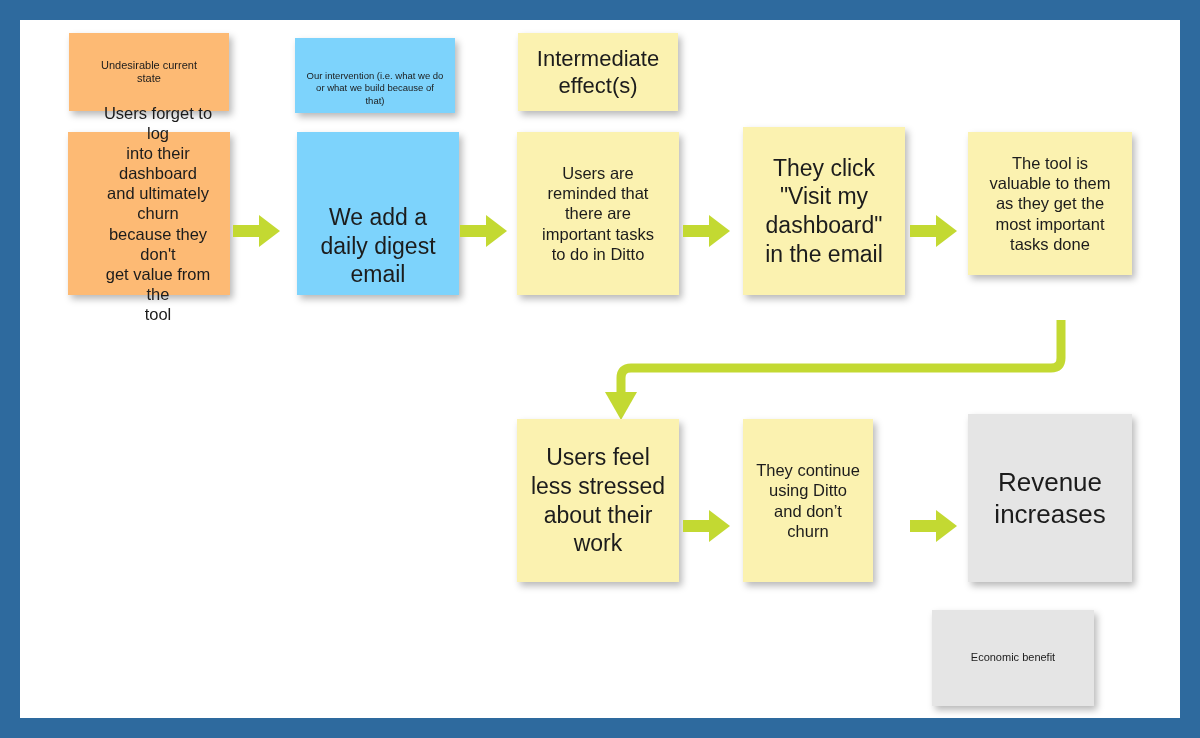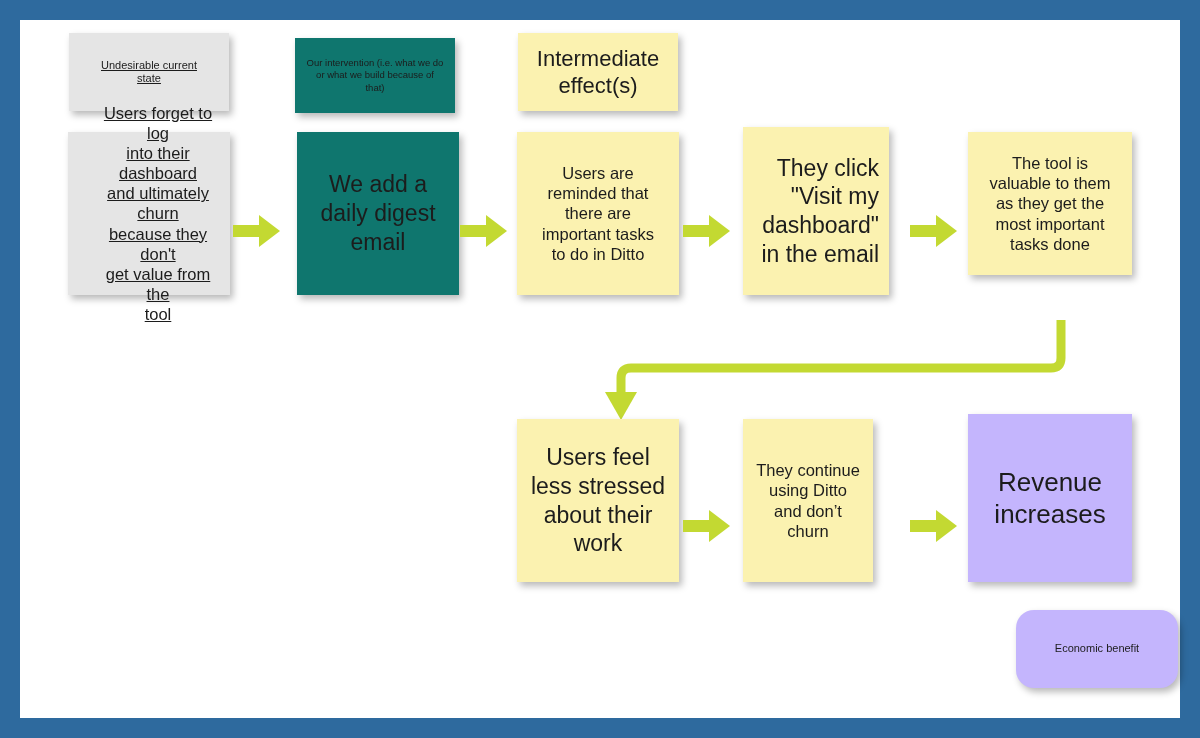--- a/index.html
+++ b/index.html
@@ -42,24 +42,24 @@
     line-height: 1.22;
     box-shadow: 3px 4px 7px rgba(0,0,0,0.28);
     padding: 6px 10px;
     word-wrap: break-word;
   }
   .note .txt {
     display: block;
     width: 100%;
     white-space: pre-line;
   }
-  .pink   { background: #e5e5e5; text-decoration: underline; }
-  .blue   { background: #0f766e; }
+  .pink   { background: #fdba74; }
+  .blue   { background: #7dd3fc; align-items: flex-end; }
   .yellow { background: #fbf2b0; }
-  .green  { background: #c4b5fd; }
+  .green  { background: #e5e5e5; }
 
   
   .legend-note { font-size: 11px; }
   .legend-note.small-cap { font-size: 9.5px; line-height: 1.3; }
   .legend-note.big-cap   { font-size: 22px; line-height: 1.25; }
 
   .body-note   { font-size: 16.5px; }
   .body-note.lg  { font-size: 23px; line-height: 1.25; }
   .body-note.xl  { font-size: 26px; line-height: 1.25; }
 
@@ -135,21 +135,21 @@
 important tasks
 to do in Ditto</span>
     </div>
 
     <div class="arrow" style="left:663px; top:194px;">
       <svg width="48" height="34" viewBox="0 0 48 34">
         <path d="M0 11 L26 11 L26 1 L47 17 L26 33 L26 23 L0 23 Z" fill="#c3d932"></path>
       </svg>
     </div>
 
-    <div class="note yellow body-note lg" style="left:723px; top:107px; width:146px; height:168px;text-align:right;">
+    <div class="note yellow body-note lg" style="left:723px; top:107px; width:162px; height:168px;">
       <span class="txt">They click
 "Visit my
 dashboard"
 in the email</span>
     </div>
 
     <div class="arrow" style="left:890px; top:194px;">
       <svg width="48" height="34" viewBox="0 0 48 34">
         <path d="M0 11 L26 11 L26 1 L47 17 L26 33 L26 23 L0 23 Z" fill="#c3d932"></path>
       </svg>
@@ -194,18 +194,18 @@
       <svg width="48" height="34" viewBox="0 0 48 34">
         <path d="M0 11 L26 11 L26 1 L47 17 L26 33 L26 23 L0 23 Z" fill="#c3d932"></path>
       </svg>
     </div>
 
     <div class="note green body-note xl" style="left:948px; top:394px; width:164px; height:168px;">
       <span class="txt">Revenue
 increases</span>
     </div>
 
-    <div class="note green legend-note" style="left:996px; top:590px; width:162px; height:78px;border-radius:18px;">
+    <div class="note green legend-note" style="left:912px; top:590px; width:162px; height:96px;">
       <span class="txt">Economic benefit</span>
     </div>
 
   </div>
 </div>
 
 </body></html>

